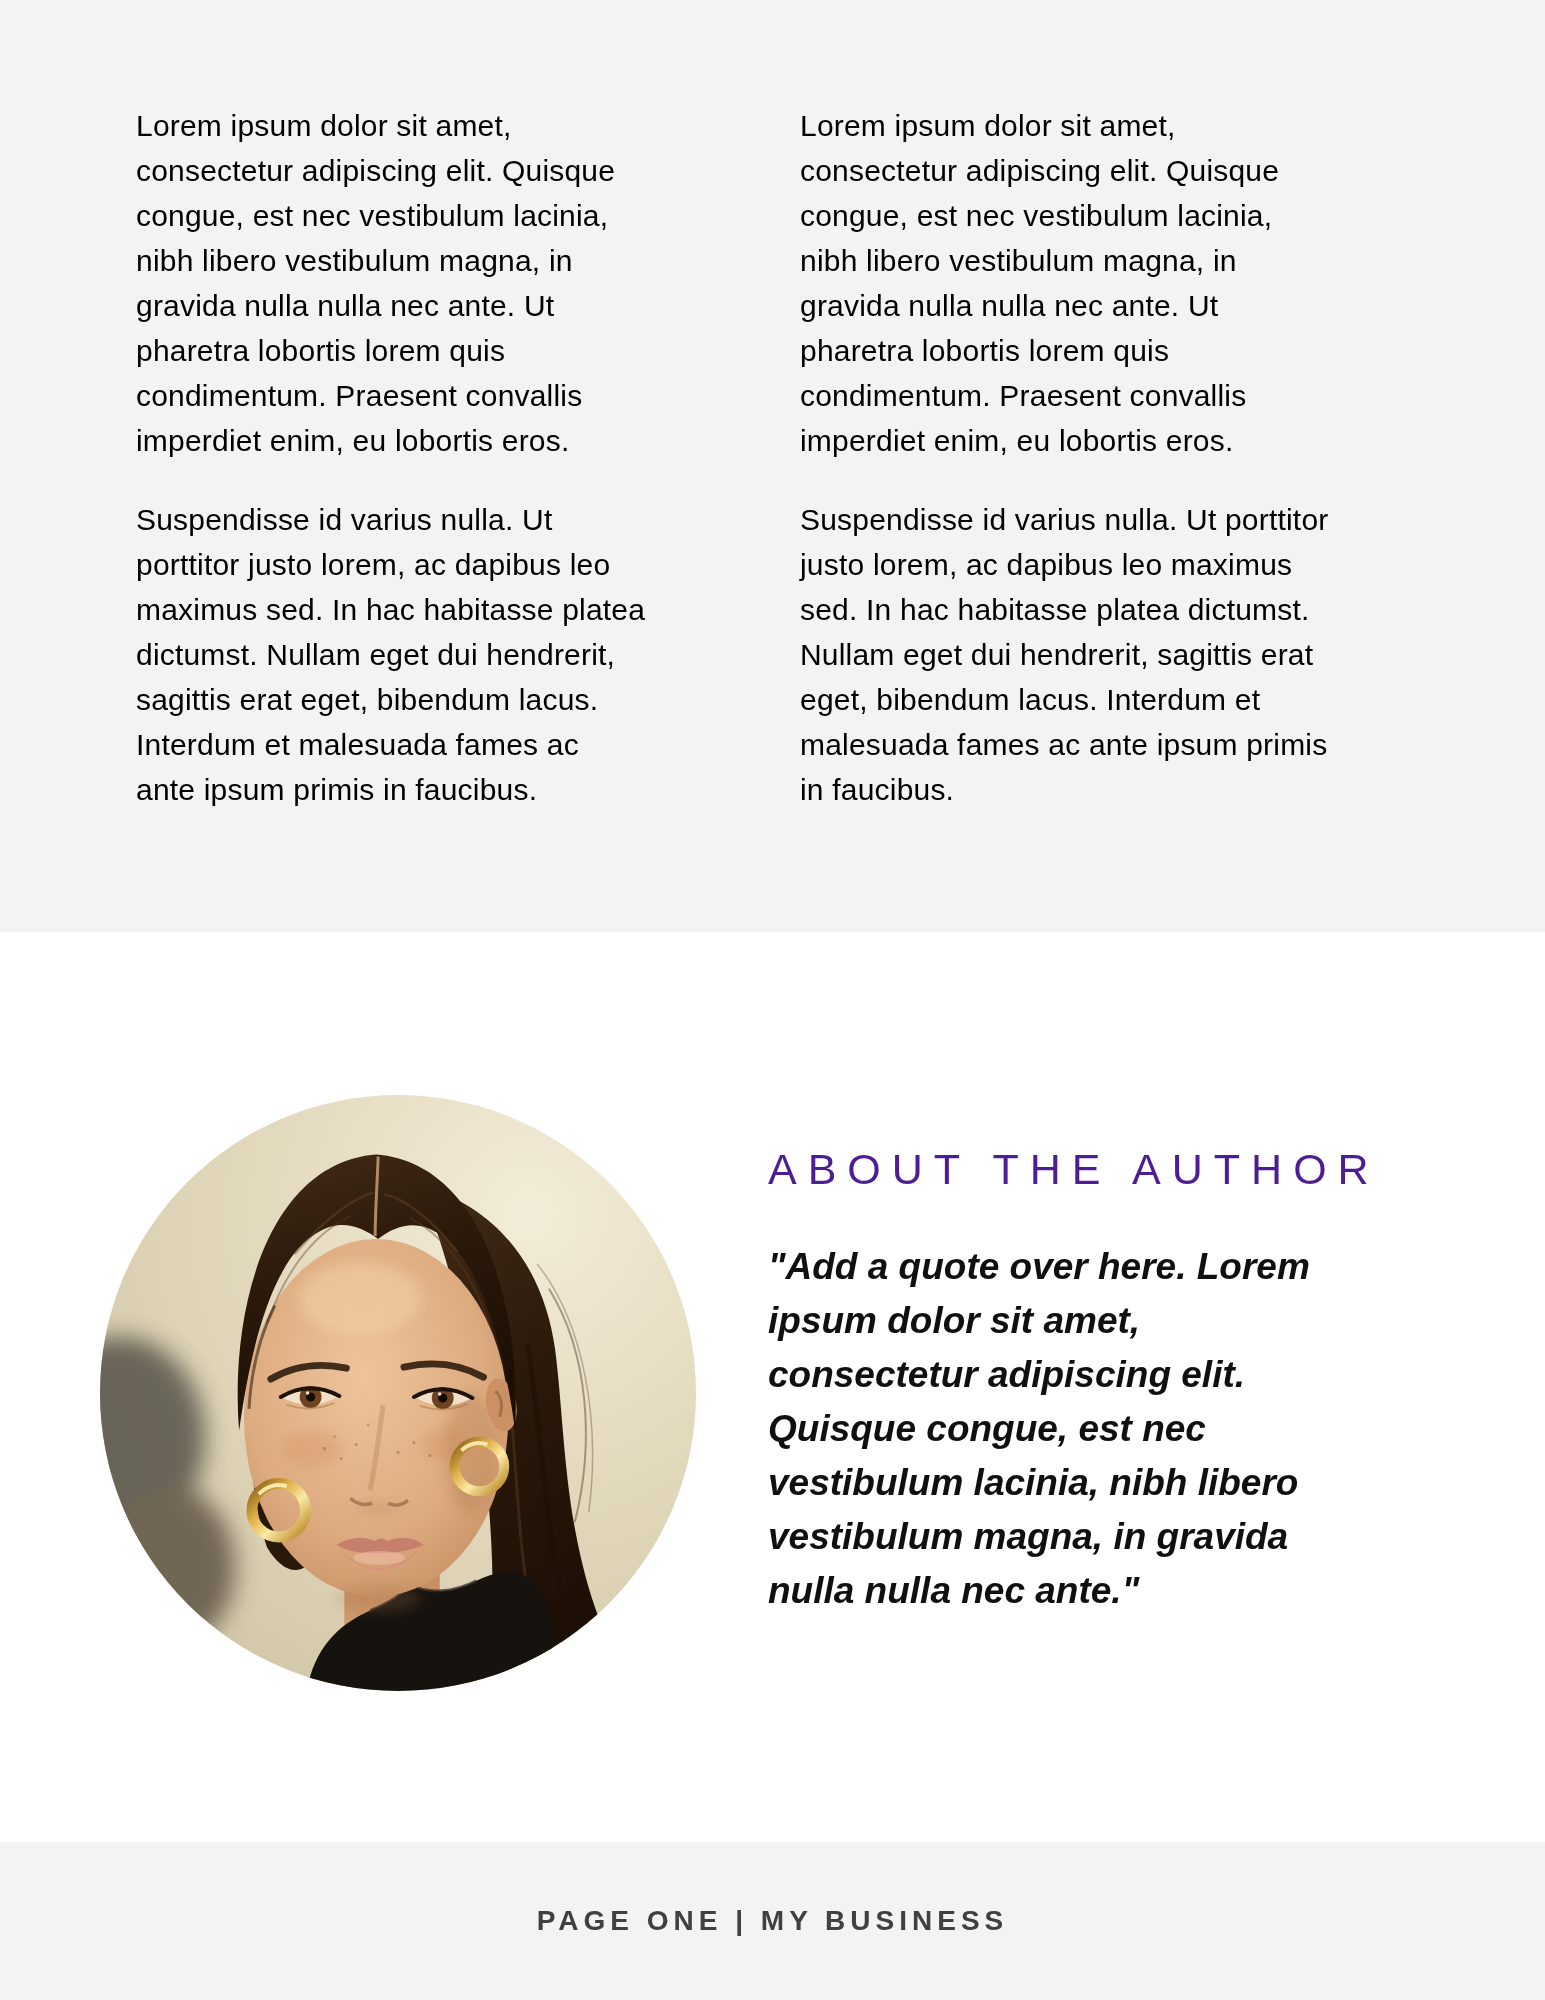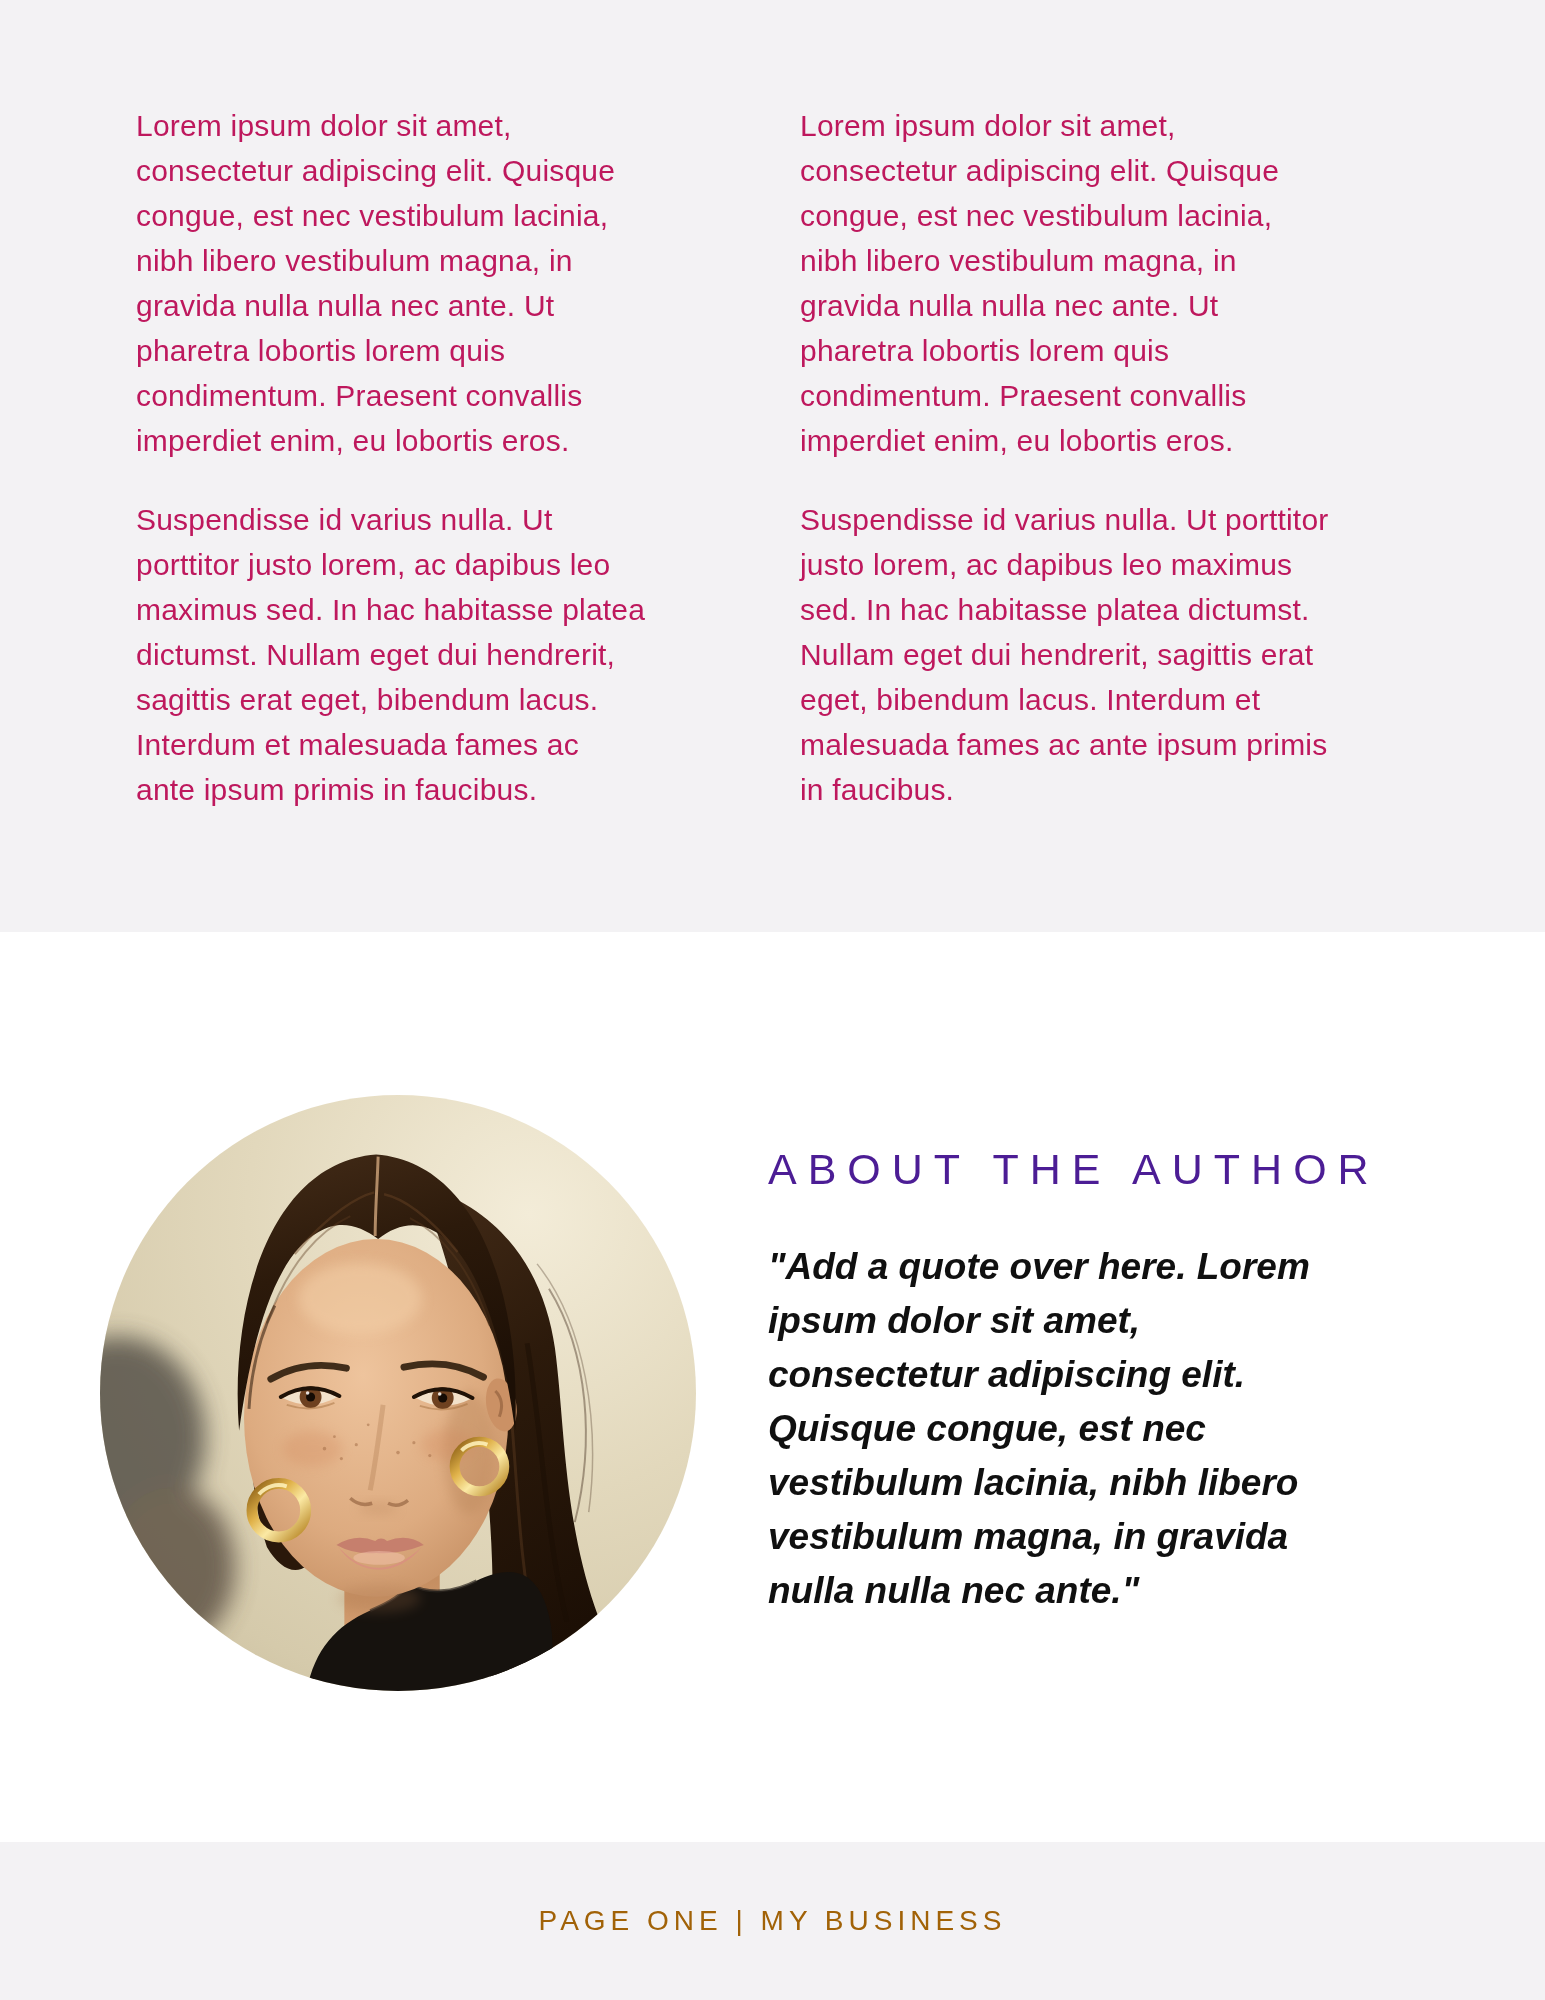--- a/index.html
+++ b/index.html
@@ -17,21 +17,21 @@
   .body-col{
     position:absolute;top:103px;width:700px;
   }
   .col-left{left:136px;}
   .col-right{left:800px;}
   .body-col p{
     margin:0 0 34px 0;
     font-size:30px;line-height:45px;
     font-weight:400;
     letter-spacing:0.2px;
-    color:#be185d;
+    color:#000000;
     white-space:pre;
   }
   .photo-circle{
     position:absolute;left:100px;top:1095px;
     width:596px;height:596px;border-radius:50%;
     overflow:hidden;
   }
   .photo-circle svg{display:block;width:100%;height:100%;}
   .about-heading{
     position:absolute;left:768px;top:1146px;
@@ -49,23 +49,23 @@
     font-style:italic;font-weight:700;
     color:#101010;
     white-space:pre;
   }
   .page-footer{
     position:absolute;left:0;top:1842px;width:1545px;height:158px;
     background:#f3f2f4;
     display:flex;align-items:center;justify-content:center;
   }
   .footer-text{
-    font-size:28px;font-weight:400;
+    font-size:28px;font-weight:700;
     letter-spacing:5px;
-    color:#a16207;
+    color:#404040;
     white-space:pre;
   }
 </style>
 </head>
 <body>
 
 <div class="page">
 
   <section class="section-top">
     <div class="body-col col-left">

